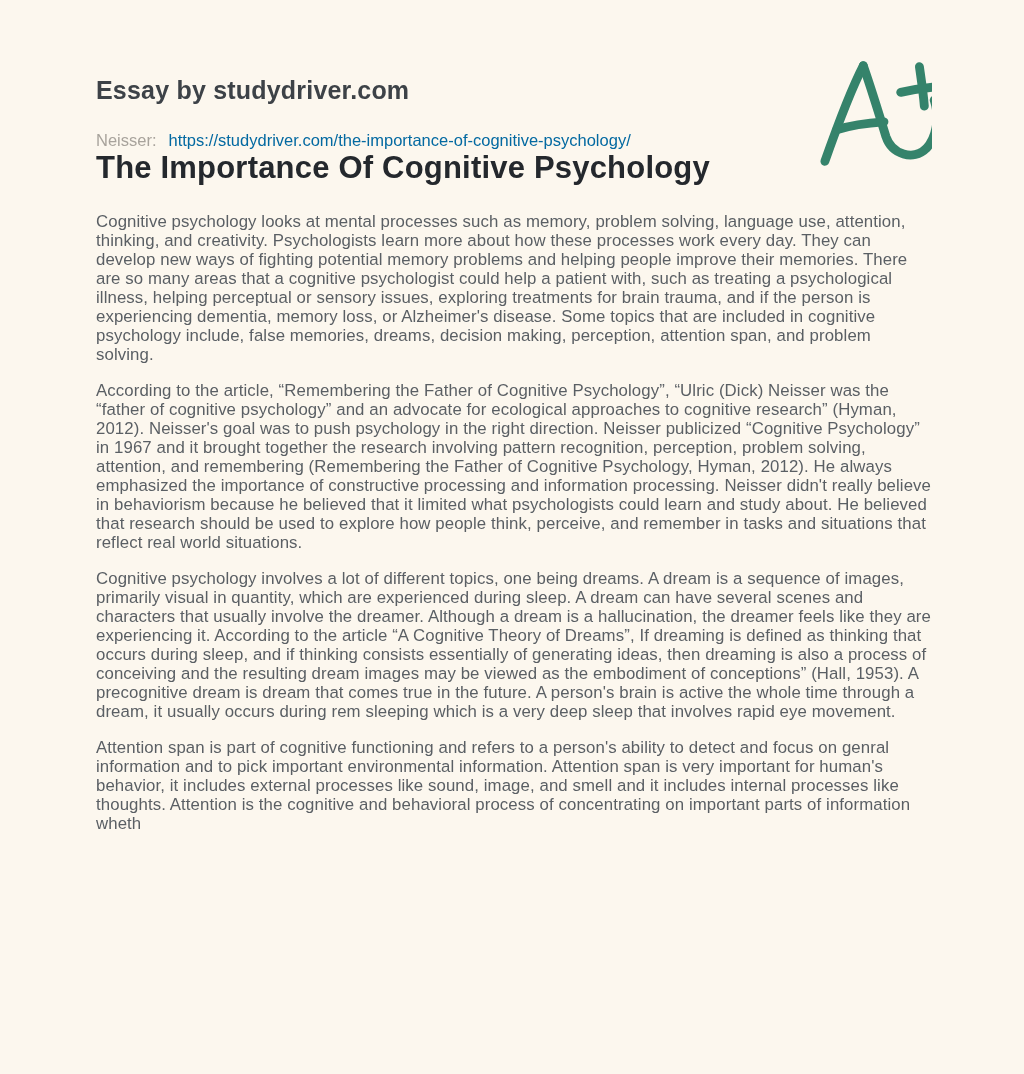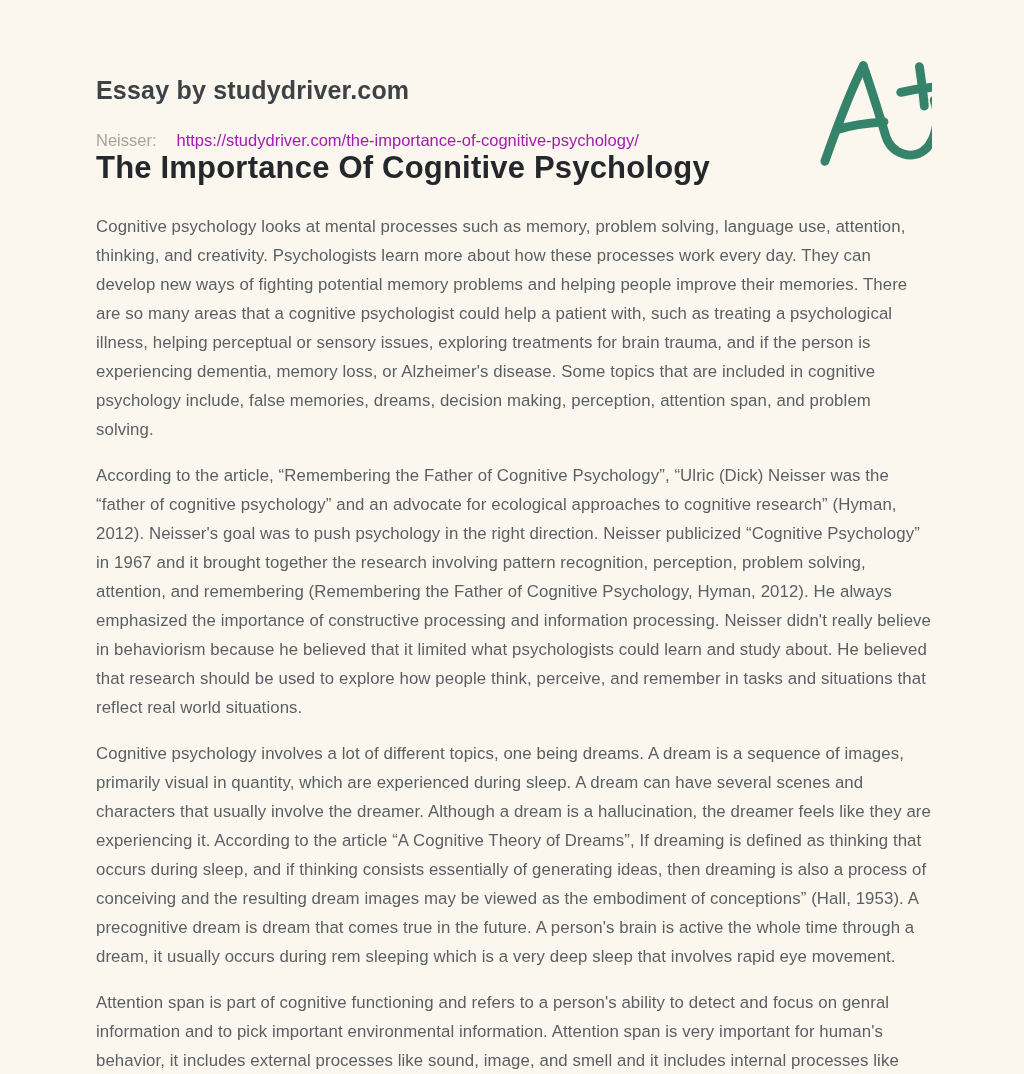--- a/index.html
+++ b/index.html
@@ -27,43 +27,43 @@
     font-weight: 700;
     color: #3d4247;
     letter-spacing: 0.2px;
   }
   .source-line {
     margin-top: 26px;
     font-size: 16.5px;
     color: #a8a39c;
   }
   .source-line a {
-    color: #a21caf;
+    color: #0369a1;
     text-decoration: none;
-    margin-left: 20px;
+    margin-left: 12px;
     text-align: right;
   }
   .logo {
     position: absolute;
     left: 818px;
     top: 56px;
     width: 128px;
     height: 112px;
   }
   .logo svg { width: 100%; height: 100%; }
   .article-title {
     font-size: 31px;
     font-weight: 700;
     color: #24282d;
     letter-spacing: 0.2px;
   }
   .article-body { margin-top: 26px; }
   .article-body p {
     font-size: 16.8px;
-    line-height: 29px;
+    line-height: 19px;
     color: #5a5f64;
     margin-bottom: 17px;
     letter-spacing: 0.1px;
   }
 </style>
 </head>
 <body>
 
 <div class="page">
 

